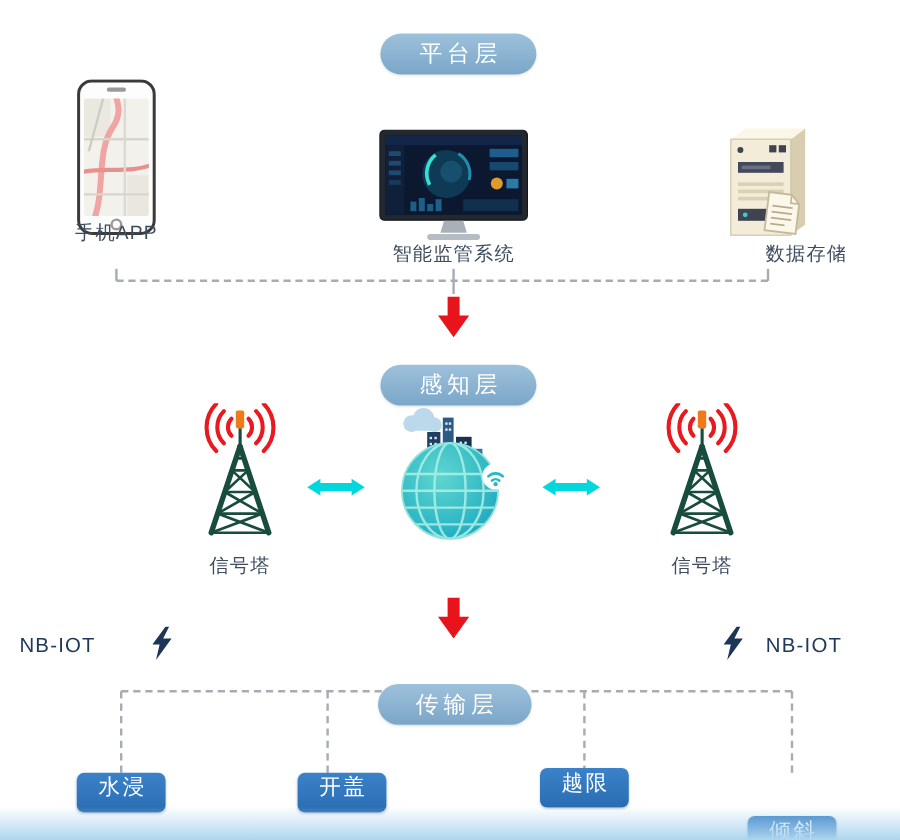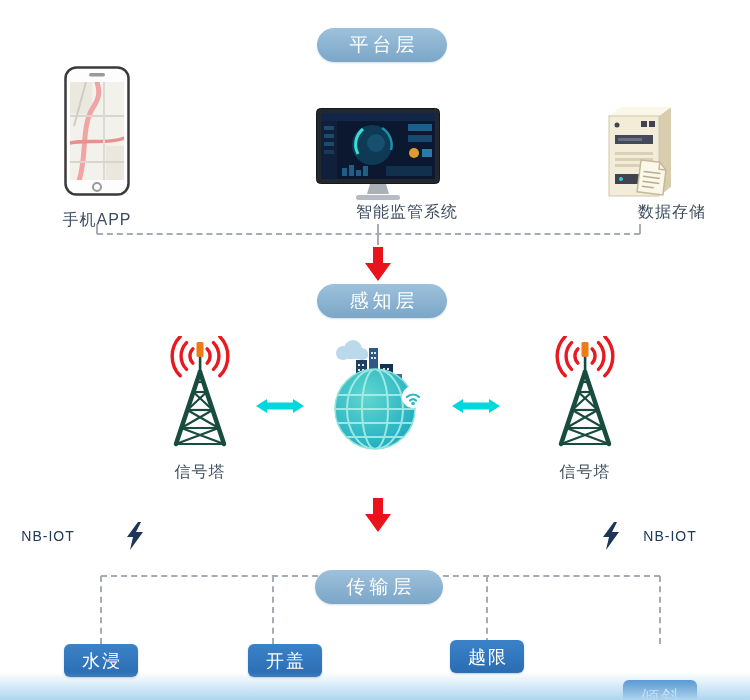--- a/index.html
+++ b/index.html
@@ -18,26 +18,26 @@
   .node-label {
     position:absolute; text-align:center; font-size:16px; color:#3d4c5e;
     letter-spacing:1px; white-space:nowrap;
   }
   .dash-h { position:absolute; border-top:2px dashed #a5acb4; }
   .dash-v { position:absolute; border-left:2px dashed #a5acb4; }
   .sensor-box {
     position:absolute; width:74px; height:33px; border-radius:6px;
     background:linear-gradient(180deg,#3b82c9,#2a6cb2);
     color:#fff; font-size:18px; letter-spacing:2px; text-indent:2px;
-    display:flex; align-items:center; justify-content:center;
+    display:flex; justify-content:center;
     box-shadow:0 1px 2px rgba(40,80,130,.3);
   }
   .nbiot {
     position:absolute; width:80px; text-align:center;
-    font-size:14px; color:#20395c; letter-spacing:1px;
+    font-size:17px; color:#20395c; letter-spacing:1px;
   }
   .abs { position:absolute; }
   .bottom-band {
     position:absolute; left:0; bottom:0; width:750px; height:28px;
     background:linear-gradient(to bottom, rgba(174,214,239,0), #aed6ef);
   }
 </style>
 </head>
 <body>
 
@@ -60,21 +60,21 @@
         <path d="M14 118 C24 92 16 60 30 40 C38 28 34 20 32 12" stroke="#f0a4a4" stroke-width="5" fill="none"></path>
         <path d="M2 78 C20 72 44 80 66 70" stroke="#e88f8f" stroke-width="3.5" fill="none"></path>
         <path d="M6 50 h54" stroke="#d8d5cc" stroke-width="2"></path>
         <path d="M40 16 v98" stroke="#dcd9d0" stroke-width="2"></path>
         <path d="M6 96 h54" stroke="#d8d5cc" stroke-width="2"></path>
         <path d="M22 16 l-12 44" stroke="#cfccc2" stroke-width="2" fill="none"></path>
       </g>
       <rect x="25" y="7" width="16" height="3.5" rx="1.75" fill="#9a9a9a"></rect>
       <circle cx="33" cy="121" r="4" fill="none" stroke="#9a9a9a" stroke-width="2"></circle>
     </svg>
-    <div class="node-label" style="left:40px;top:210px;width:114px;">手机APP</div>
+    <div class="node-label" style="left:40px;top:184px;width:114px;">手机APP</div>
 
     <svg class="abs" style="left:316px;top:108px;" width="124" height="96" viewBox="0 0 124 96">
       <rect x="0.5" y="0.5" width="123" height="75" rx="4" fill="#23272e" stroke="#15181d"></rect>
       <rect x="5" y="5" width="114" height="66" fill="#0b1830"></rect>
       <rect x="5" y="5" width="114" height="8" fill="#12264a"></rect>
       <rect x="5" y="13" width="16" height="58" fill="#101f3a"></rect>
       <rect x="8" y="18" width="10" height="4" fill="#1d4a6e"></rect>
       <rect x="8" y="26" width="10" height="4" fill="#1d4a6e"></rect>
       <rect x="8" y="34" width="10" height="4" fill="#1d4a6e"></rect>
       <rect x="8" y="42" width="10" height="4" fill="#163a58"></rect>
@@ -89,21 +89,21 @@
       <g fill="#1d5f86">
         <rect x="26" y="60" width="5" height="8"></rect>
         <rect x="33" y="57" width="5" height="11"></rect>
         <rect x="40" y="62" width="5" height="6"></rect>
         <rect x="47" y="58" width="5" height="10"></rect>
       </g>
       <rect x="70" y="58" width="46" height="10" fill="#10304e"></rect>
       <path d="M54 76 h16 l3 10 h-22 Z" fill="#aab0b8"></path>
       <rect x="40" y="87" width="44" height="5" rx="2.5" fill="#b6bcc4"></rect>
     </svg>
-    <div class="node-label" style="left:298px;top:202px;width:160px;text-align:right;">智能监管系统</div>
+    <div class="node-label" style="left:298px;top:202px;width:160px;">智能监管系统</div>
 
     <svg class="abs" style="left:603px;top:102px;" width="74" height="98" viewBox="0 0 74 98">
       <polygon points="56,14 68,5 68,85 56,94" fill="#d8cdae"></polygon>
       <polygon points="6,14 18,5 68,5 56,14" fill="#faf6e8"></polygon>
       <rect x="6" y="14" width="50" height="80" fill="#f2ecd9" stroke="#cfc6a8" stroke-width="1"></rect>
       <circle cx="14" cy="23" r="2.5" fill="#3f4450"></circle>
       <rect x="38" y="19" width="6" height="6" fill="#3f4450"></rect>
       <rect x="46" y="19" width="6" height="6" fill="#3f4450"></rect>
       <rect x="12" y="33" width="38" height="9" fill="#44495a"></rect>
       <rect x="15" y="36" width="24" height="3" fill="#6a7084"></rect>
@@ -126,21 +126,21 @@
     <div class="dash-v" style="left:639px;top:224px;height:10px;"></div>
     <div class="dash-h" style="left:97px;top:233px;width:543px;"></div>
     <div class="dash-v" style="left:377px;top:234px;height:11px;"></div>
 
     <svg class="abs" style="left:365px;top:247px;" width="26" height="34" viewBox="0 0 26 34">
       <path d="M8 0 H18 V16 H26 L13 34 L0 16 H8 Z" fill="#e8131b"></path>
     </svg>
   </div>
 
   <div>
-    <div class="pill" style="left:317px;top:284px;width:130px;">
+    <div class="pill" style="left:317px;top:304px;width:130px;">
       <span>感知层</span>
     </div>
 
     <svg class="abs" style="left:130px;top:336px;" width="140" height="116" viewBox="0 0 140 116">
       <g stroke="#e8191f" stroke-width="3.4" fill="none" stroke-linecap="round">
         <path d="M62.9 12.9 A10 10 0 0 0 62.9 27.1"></path>
         <path d="M56.6 6.6 A19 19 0 0 0 56.6 33.4"></path>
         <path d="M50.2 0.5 A28 28 0 0 0 50.2 39.8"></path>
         <path d="M77.1 12.9 A10 10 0 0 1 77.1 27.1"></path>
         <path d="M83.4 6.6 A19 19 0 0 1 83.4 33.4"></path>

